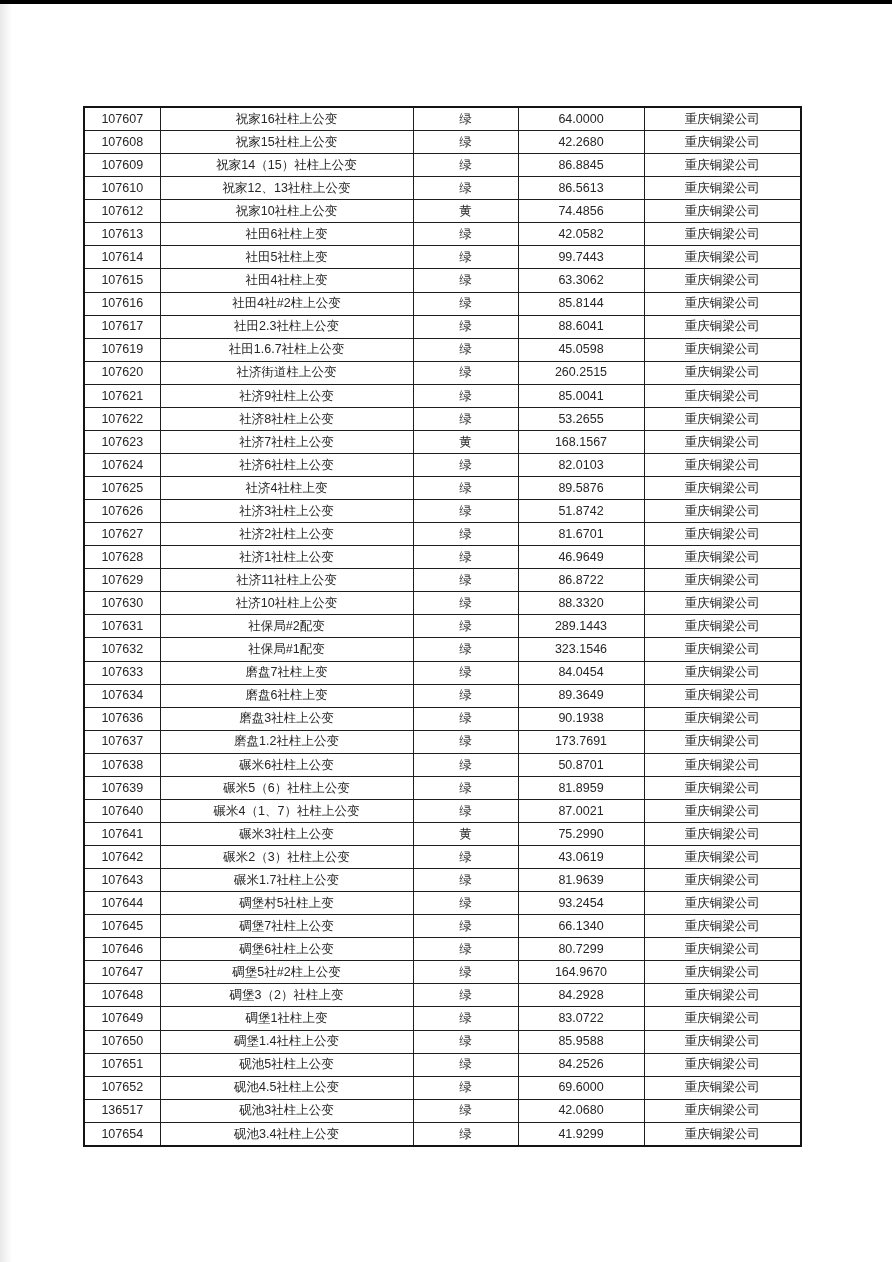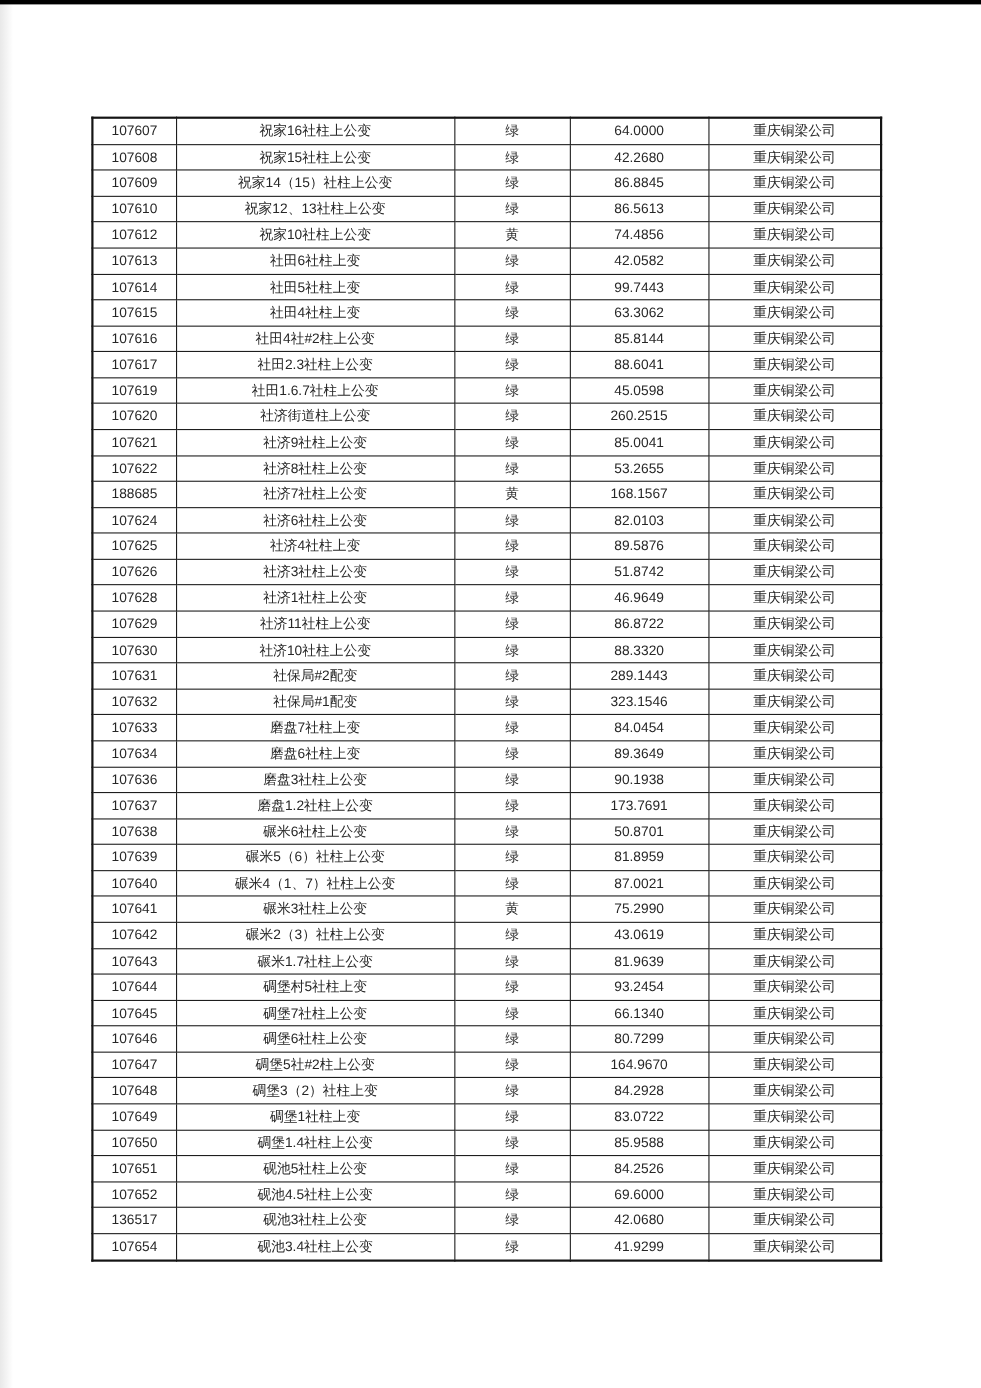--- a/index.html
+++ b/index.html
@@ -183,21 +183,21 @@
 
   <tr>
     <td>107622</td>
     <td>社济8社柱上公变</td>
     <td>绿</td>
     <td>53.2655</td>
     <td>重庆铜梁公司</td>
   </tr>
 
   <tr>
-    <td>188685</td>
+    <td>107623</td>
     <td>社济7社柱上公变</td>
     <td>黄</td>
     <td>168.1567</td>
     <td>重庆铜梁公司</td>
   </tr>
 
   <tr>
     <td>107624</td>
     <td>社济6社柱上公变</td>
     <td>绿</td>
@@ -214,20 +214,27 @@
   </tr>
 
   <tr>
     <td>107626</td>
     <td>社济3社柱上公变</td>
     <td>绿</td>
     <td>51.8742</td>
     <td>重庆铜梁公司</td>
   </tr>
 
+  <tr>
+    <td>107627</td>
+    <td>社济2社柱上公变</td>
+    <td>绿</td>
+    <td>81.6701</td>
+    <td>重庆铜梁公司</td>
+  </tr>
 
   <tr>
     <td>107628</td>
     <td>社济1社柱上公变</td>
     <td>绿</td>
     <td>46.9649</td>
     <td>重庆铜梁公司</td>
   </tr>
 
   <tr>

